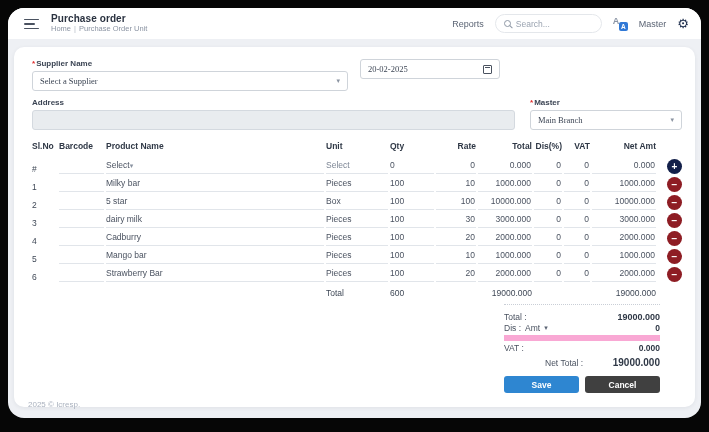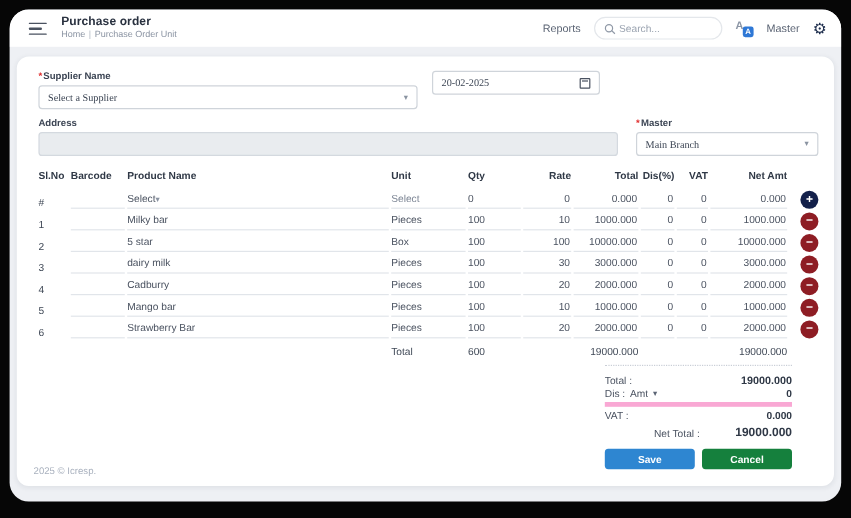--- a/index.html
+++ b/index.html
@@ -63,30 +63,30 @@
             line-height:13px; cursor:pointer; display:inline-flex; align-items:center; justify-content:center; padding:0; }
   .btn-add { background:#13204a; } .btn-remove { background:#8e1d24; }
   tr.totals td { border:none; padding:6px 2px 2px 0; color:#3f4856; font-weight:400; }
 
   
   .summary { width:156px; margin:4px 22px 0 auto; border-top:1px dotted #c9ced6; padding-top:5px;
              font-size:8.5px; color:#4a5260; }
   .srow { display:flex; align-items:center; min-height:13px; }
   .srow .val { margin-left:auto; font-weight:700; color:#2f3846; }
   .srow.total-line .val { font-size:9px; }
-  .dis-line { border-bottom:4px solid #f9a8d4; padding-bottom:2px; }
+  .dis-line { border-bottom:6px solid #f9a8d4; padding-bottom:2px; }
   .dis-sel { display:inline-flex; align-items:center; gap:4px; margin-left:4px; cursor:pointer; color:#4a5260; }
   .dis-sel .caret { font-size:7px; color:#5b6474; }
   .net-line { margin-top:2px;padding-left:41px; } .net-line .val { font-size:10px; }
   .btns { display:flex; gap:6px; margin-top:7px;justify-content:space-between; }
   .btns button { flex:1; height:17px; border:none; border-radius:3px; color:#fff; font-size:8.5px;
                  font-weight:700; cursor:pointer; font-family:inherit; }
-  .btn-save { background:#2e86d1; } .btn-cancel { background:#15803d; }
-
-  .footer { position:absolute; left:20px; bottom:21px; font-size:8px; color:#a9b1be; }
+  .btn-save { background:#2e86d1; } .btn-cancel { background:#404040; }
+
+  .footer { position:absolute; left:20px; bottom:9px; font-size:8px; color:#a9b1be; }
 </style>
 </head>
 <body>
 
 <div class="frame">
 <div class="window">
 
   <header>
     <div class="hamburger">
           <i></i>

